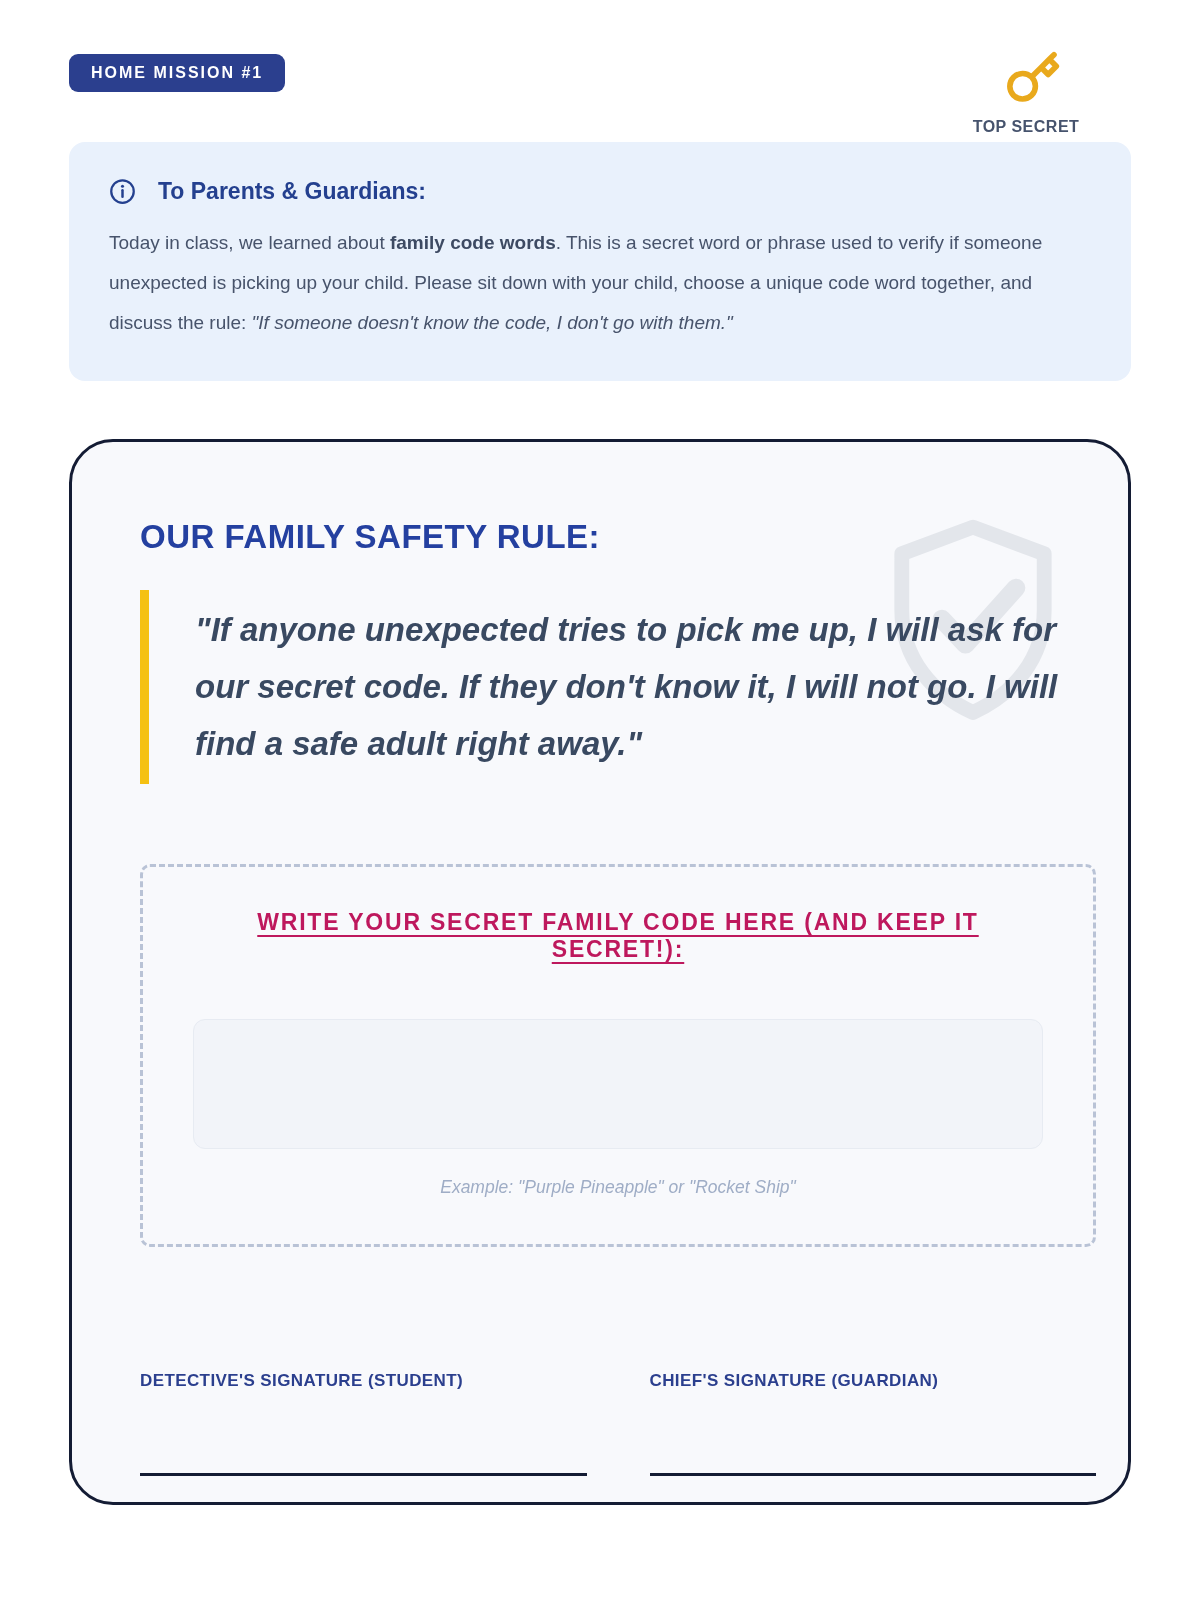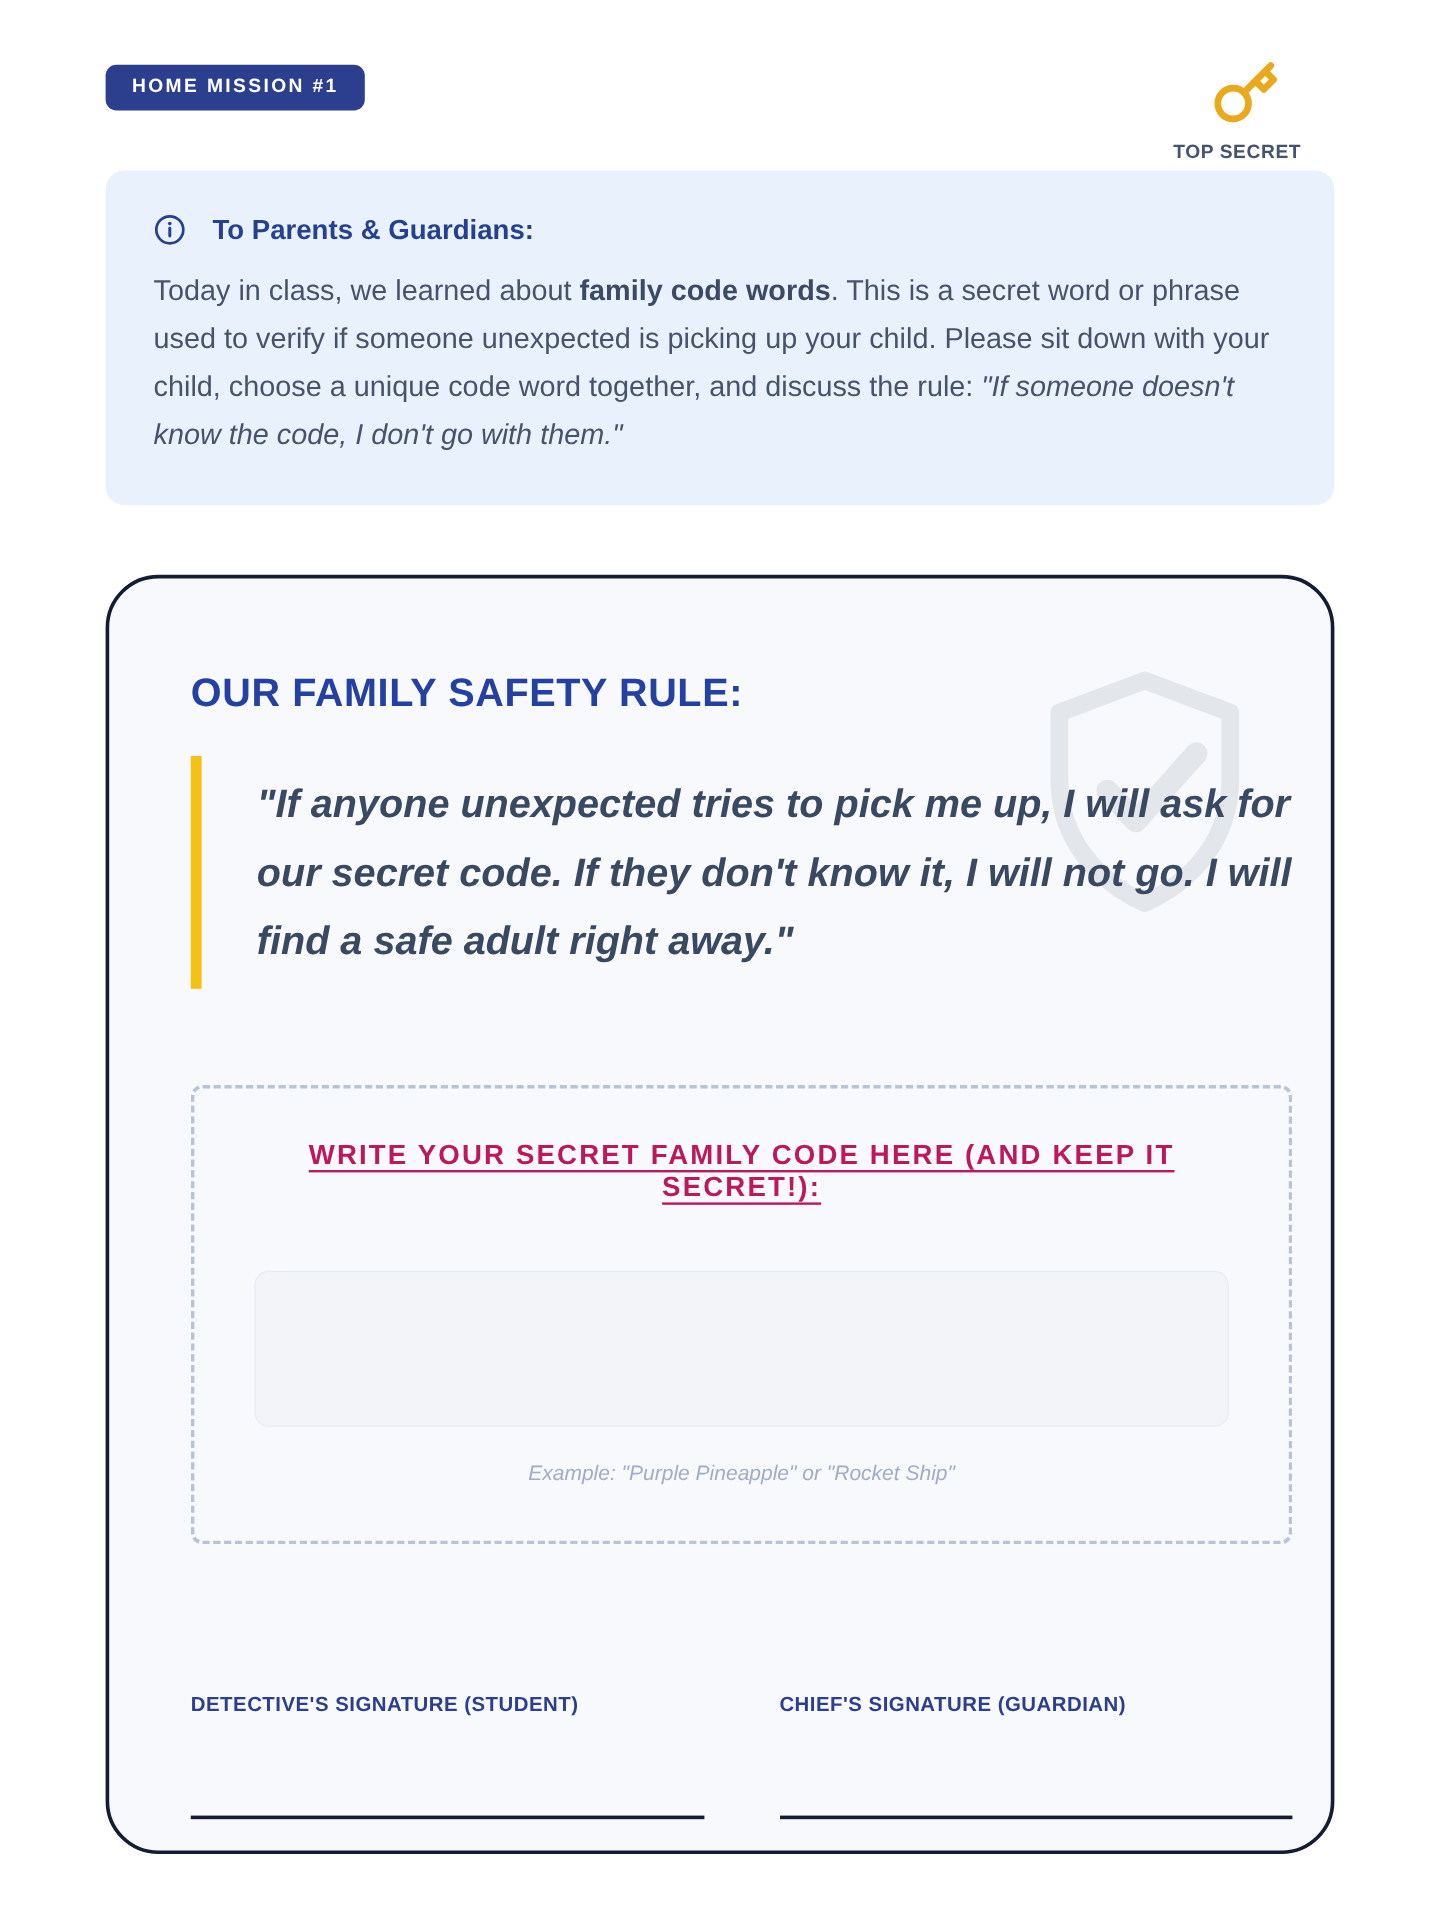--- a/index.html
+++ b/index.html
@@ -3,21 +3,21 @@
 <meta charset="utf-8">
 <style>
   * { margin: 0; padding: 0; box-sizing: border-box; }
   html, body { width: 1200px; height: 1600px; overflow: hidden; }
   body {
     background: #ffffff;
     font-family: "Liberation Sans", sans-serif;
     color: #47536b;
     position: relative;
   }
-  .page { width: 1200px; height: 1600px; position: relative; padding: 0 88px; }
+  .page { width: 1200px; height: 1600px; position: relative; padding: 0 69px; }
 
   
   .header { position: relative; padding-top: 54px; }
   .badge {
     display: inline-block;
     background: #2b3f8e;
     color: #ffffff;
     font-size: 16px;
     font-weight: 700;
     letter-spacing: 2px;
@@ -27,21 +27,21 @@
   .title {
     margin-top: 16px;
     font-size: 54px;
     font-weight: 900;
     letter-spacing: 0px;
     color: #2b3f8e;
   }
   .tophat {
     position: absolute;
     top: 50px;
-    right: 16px;
+    right: 40px;
     width: 130px;
     text-align: center;
   }
   .tophat .key-wrap { display: inline-block; margin-left: 14px; }
   .top-secret {
     margin-top: 8px;
     font-size: 16px;
     font-weight: 700;
     letter-spacing: 0.5px;
     color: #46536d;
@@ -57,21 +57,21 @@
   .notice-head {
     display: flex;
     align-items: center;
     gap: 22px;
     color: #24408f;
     font-size: 23px;
     font-weight: 700;
   }
   .notice-body {
     margin-top: 18px;
-    font-size: 24px;
+    font-size: 19px;
     line-height: 40px;
     color: #47536b;
   }
   .notice-body b { font-weight: 700; color: #3d4a63; }
   .notice-body i { font-style: italic; }
 
   
   .card {
     margin-top: 58px;
     background: #f8f9fc;

